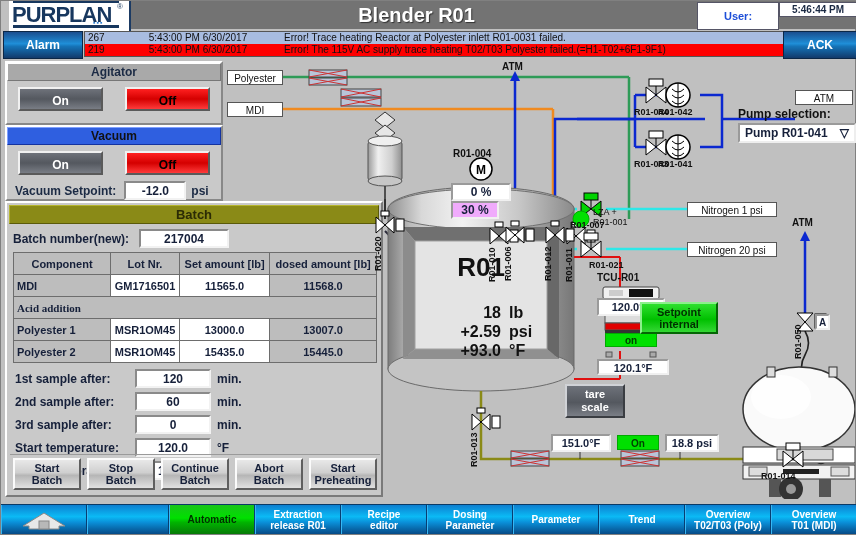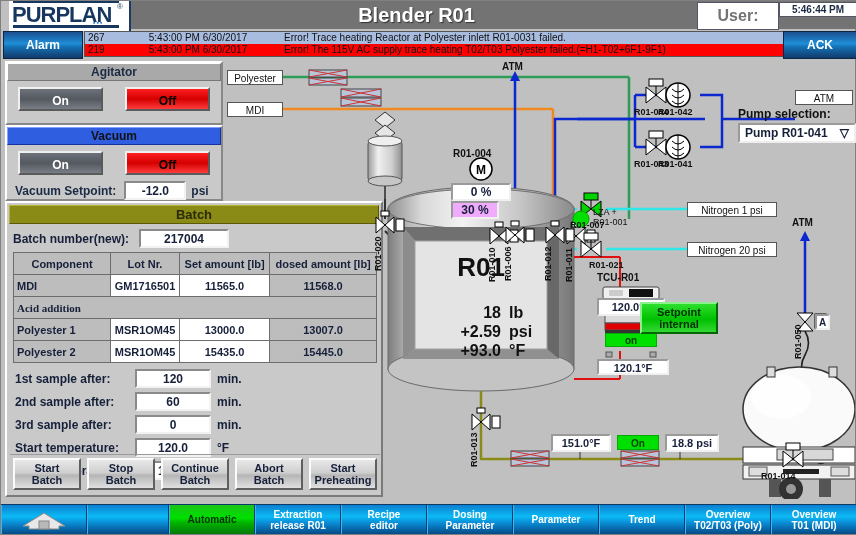--- a/index.html
+++ b/index.html
@@ -10,21 +10,21 @@
   .hdr{position:absolute;left:8px;top:0;width:856px;height:28px;background:#737373;}
   .logo{position:absolute;left:0;top:0;width:120px;height:30px;background:#fff;border-right:2px solid #1b3a63;}
   .logo-txt{position:absolute;left:3px;top:1px;font-family:"Liberation Sans",sans-serif;font-weight:bold;font-size:22px;letter-spacing:-1px;color:#17375e;}
   .logo-bar{position:absolute;left:4px;top:24px;width:106px;height:3px;background:#17375e;}
   .logo-bar2{position:absolute;left:4px;top:0px;width:106px;height:2px;background:#17375e;}
   .logo-reg{position:absolute;left:108px;top:1px;font-size:8px;color:#17375e;}
   .logo-dots{position:absolute;left:84px;top:18px;font-size:7px;color:#2f7fd0;letter-spacing:1px;font-weight:bold;}
   .hdr-title{position:absolute;left:120px;top:0;width:575px;height:28px;line-height:28px;text-align:center;
     color:#fff;font-size:20px;font-weight:bold;text-shadow:1px 1px 1px #333;}
   .userbox{position:absolute;left:696px;top:1px;width:80px;height:26px;background:#fff;border:1px solid #556;
-    display:flex;align-items:center;justify-content:center;font-size:16px;font-weight:bold;color:#737373;}
+    display:flex;align-items:center;justify-content:center;font-size:11px;font-weight:bold;color:#1d4ed8;}
   .timebox{position:absolute;left:778px;top:1px;width:76px;height:13px;background:#fff;border:1px solid #556;
     font-size:10px;font-weight:bold;color:#1b2a44;text-align:center;line-height:13px;}
   .datebox{position:absolute;left:778px;top:14px;width:76px;height:13px;background:#fff;border:1px solid #556;
     font-size:10px;font-weight:bold;color:#1b2a44;text-align:center;line-height:13px;margin-top:16px;}
 
   
   .alarm-btn{position:absolute;left:2px;top:30px;width:78px;height:26px;
     background:linear-gradient(180deg,#1b4f8f 0%,#1f8fd8 45%,#1574b8 55%,#123a6b 100%);
     border:1px solid #0c2746;color:#fff;font-size:12px;font-weight:bold;text-align:center;line-height:26px;}
   .alarm-area{position:absolute;left:83px;top:30px;width:700px;height:26px;background:#fff;border:1px solid #555;box-sizing:border-box;}
@@ -552,20 +552,24 @@
     <div class="tag" style="left:372px;top:213px;font-size:10px;">TCU-R01</div>
     <div class="valbox" style="left:372px;top:239px;width:68px;height:18px;line-height:15px;">120.0°F</div>
     <div class="greenbox" style="left:380px;top:274px;width:52px;height:14px;line-height:14px;">on</div>
     <div class="valbox" style="left:372px;top:300px;width:72px;height:16px;line-height:15px;">120.1°F</div>
 
     <div class="setpt" style="left:415px;top:243px;width:78px;height:32px;">
       <span>Setpoint</span>
       <span>internal</span>
     </div>
 
+    <div class="tarebtn" style="left:340px;top:325px;width:60px;height:34px;">
+      <span>tare</span>
+      <span>scale</span>
+    </div>
 
     <div class="pumpsel-lbl" style="left:513px;top:48px;">Pump selection:</div>
     <div class="pumpsel" style="left:513px;top:64px;width:118px;height:20px;">
       <span>Pump R01-041</span>
       <span>▽</span>
     </div>
 
     <div class="valbox" style="left:326px;top:375px;width:60px;height:18px;line-height:15px;">151.0°F</div>
     <div class="greenbox" style="left:392px;top:376px;width:42px;height:15px;line-height:15px;">On</div>
     <div class="valbox" style="left:440px;top:375px;width:54px;height:18px;line-height:15px;">18.8 psi</div>

